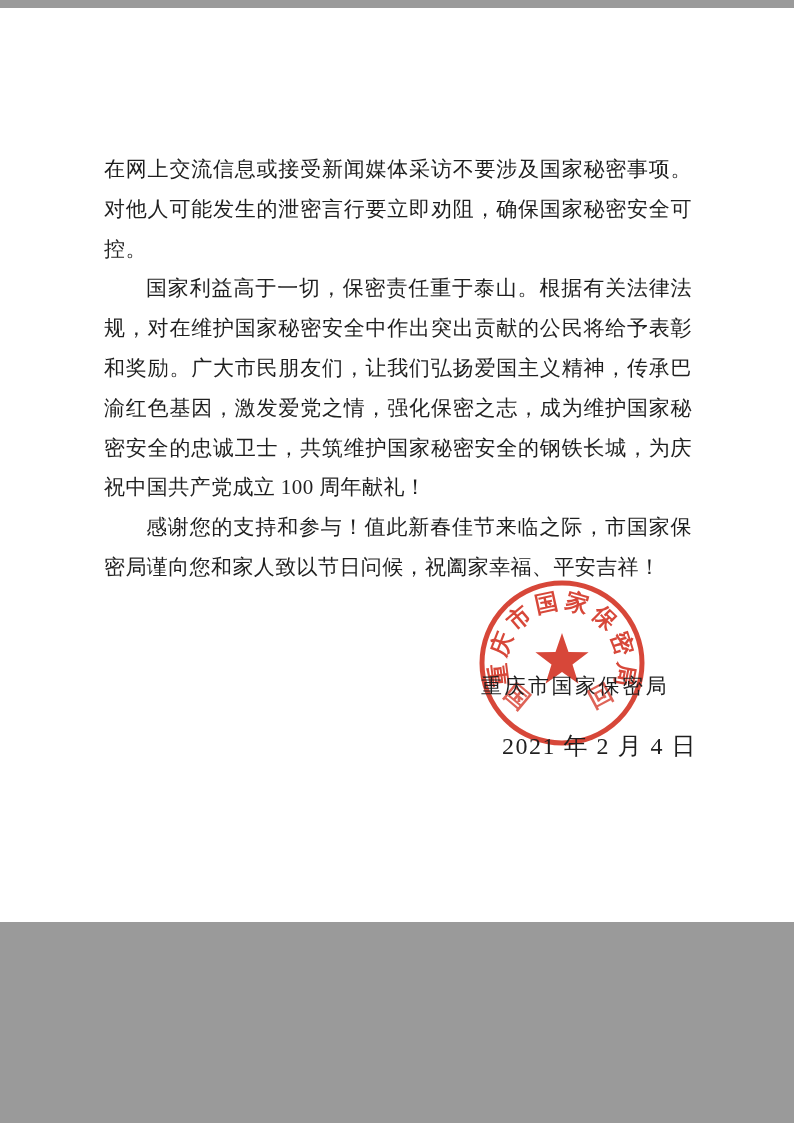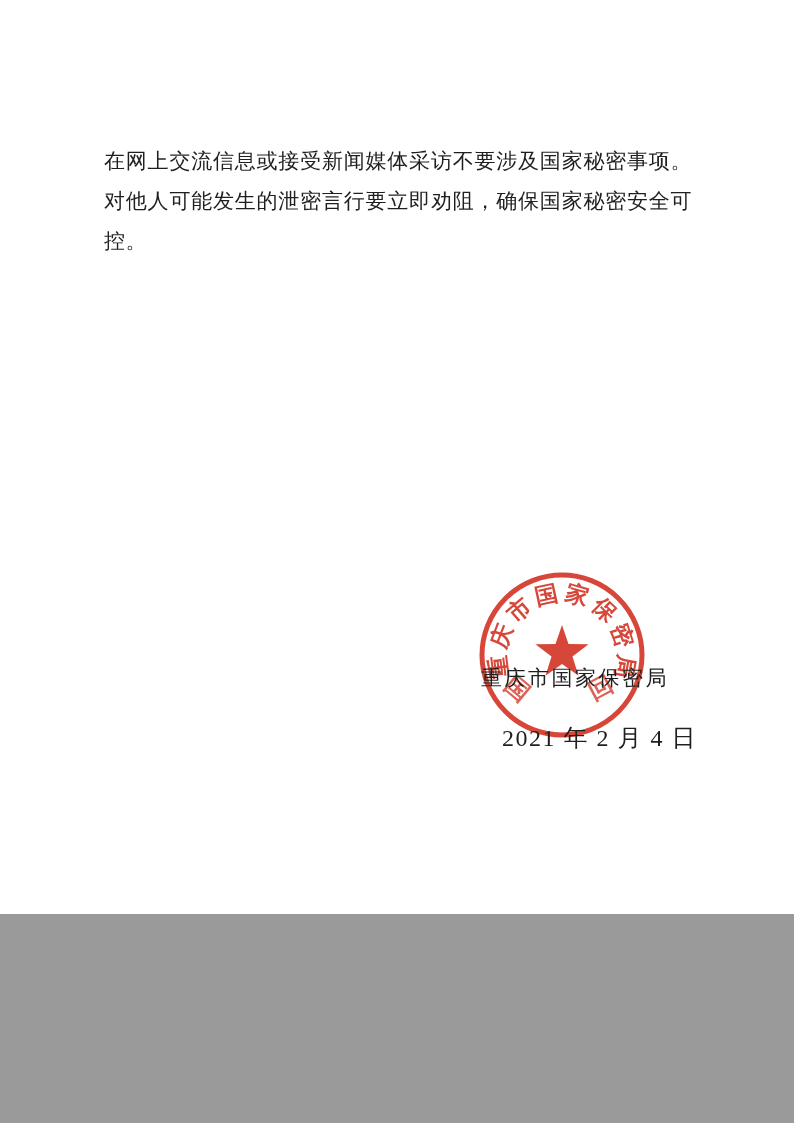--- a/index.html
+++ b/index.html
@@ -1,19 +1,19 @@
 <!DOCTYPE html>
 <html><head>
 <meta charset="utf-8">
 <style>
   html,body{margin:0;padding:0;background:#9a9a9a;}
   .page{
     position:relative;
     width:794px;height:914px;
-    margin:0 auto;
+    margin:8px auto;
     background:#ffffff;
     overflow:hidden;
     font-family:"Liberation Serif","DejaVu Serif",serif;
     color:#1f1f1f;
   }
   .body-text{
     position:absolute;
     left:104px;top:142px;width:588px;
     font-size:21px;
     line-height:39.8px;
@@ -56,20 +56,22 @@
   }
   .seal svg text{font-family:"Liberation Serif","DejaVu Serif",serif;font-weight:bold;}
 </style>
 </head>
 <body>
 
 <div class="page">
 
   <div class="body-text">
     <p>在网上交流信息或接受新闻媒体采访不要涉及国家秘密事项。对他人可能发生的泄密言行要立即劝阻，确保国家秘密安全可控。</p>
+    <p class="ind">国家利益高于一切，保密责任重于泰山。根据有关法律法规，对在维护国家秘密安全中作出突出贡献的公民将给予表彰和奖励。广大市民朋友们，让我们弘扬爱国主义精神，传承巴渝红色基因，激发爱党之情，强化保密之志，成为维护国家秘密安全的忠诚卫士，共筑维护国家秘密安全的钢铁长城，为庆祝中国共产党成立 100 周年献礼！</p>
+    <p class="ind">感谢您的支持和参与！值此新春佳节来临之际，市国家保密局谨向您和家人致以节日问候，祝阖家幸福、平安吉祥！</p>
   </div>
 
   <div class="seal">
     <svg width="172" height="172" viewBox="0 0 172 172">
       <circle cx="86" cy="86" r="80" fill="none" stroke-width="5" stroke="#d53a2b"></circle>
       <path id="sealArc" d="M 35.3 111.7 A 56 56 0 1 1 136.7 111.7" fill="none"></path>
       <text font-size="23" letter-spacing="4.5" fill="#d53a2b">
         <textPath href="#sealArc" startOffset="4">重庆市国家保密局</textPath>
       </text>
       <polygon points="86,56 92.5,75.1 112.6,75.3 96.5,87.4 102.5,106.7 86,95 69.5,106.7 75.5,87.4 59.4,75.3 79.5,75.1" fill="#d53a2b"></polygon>

